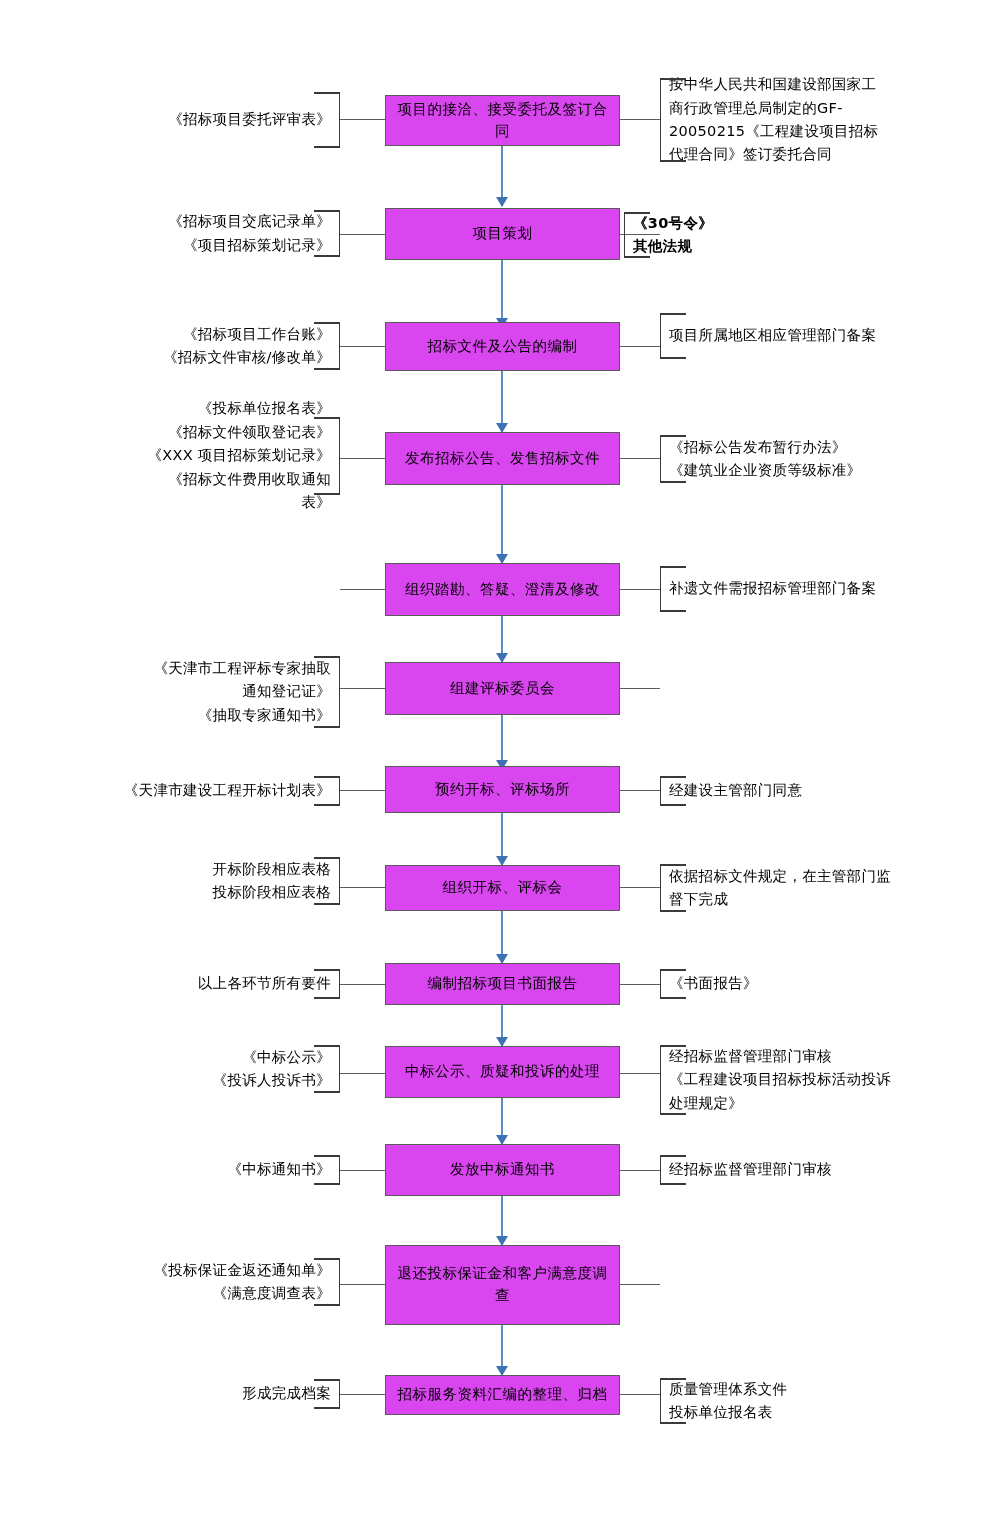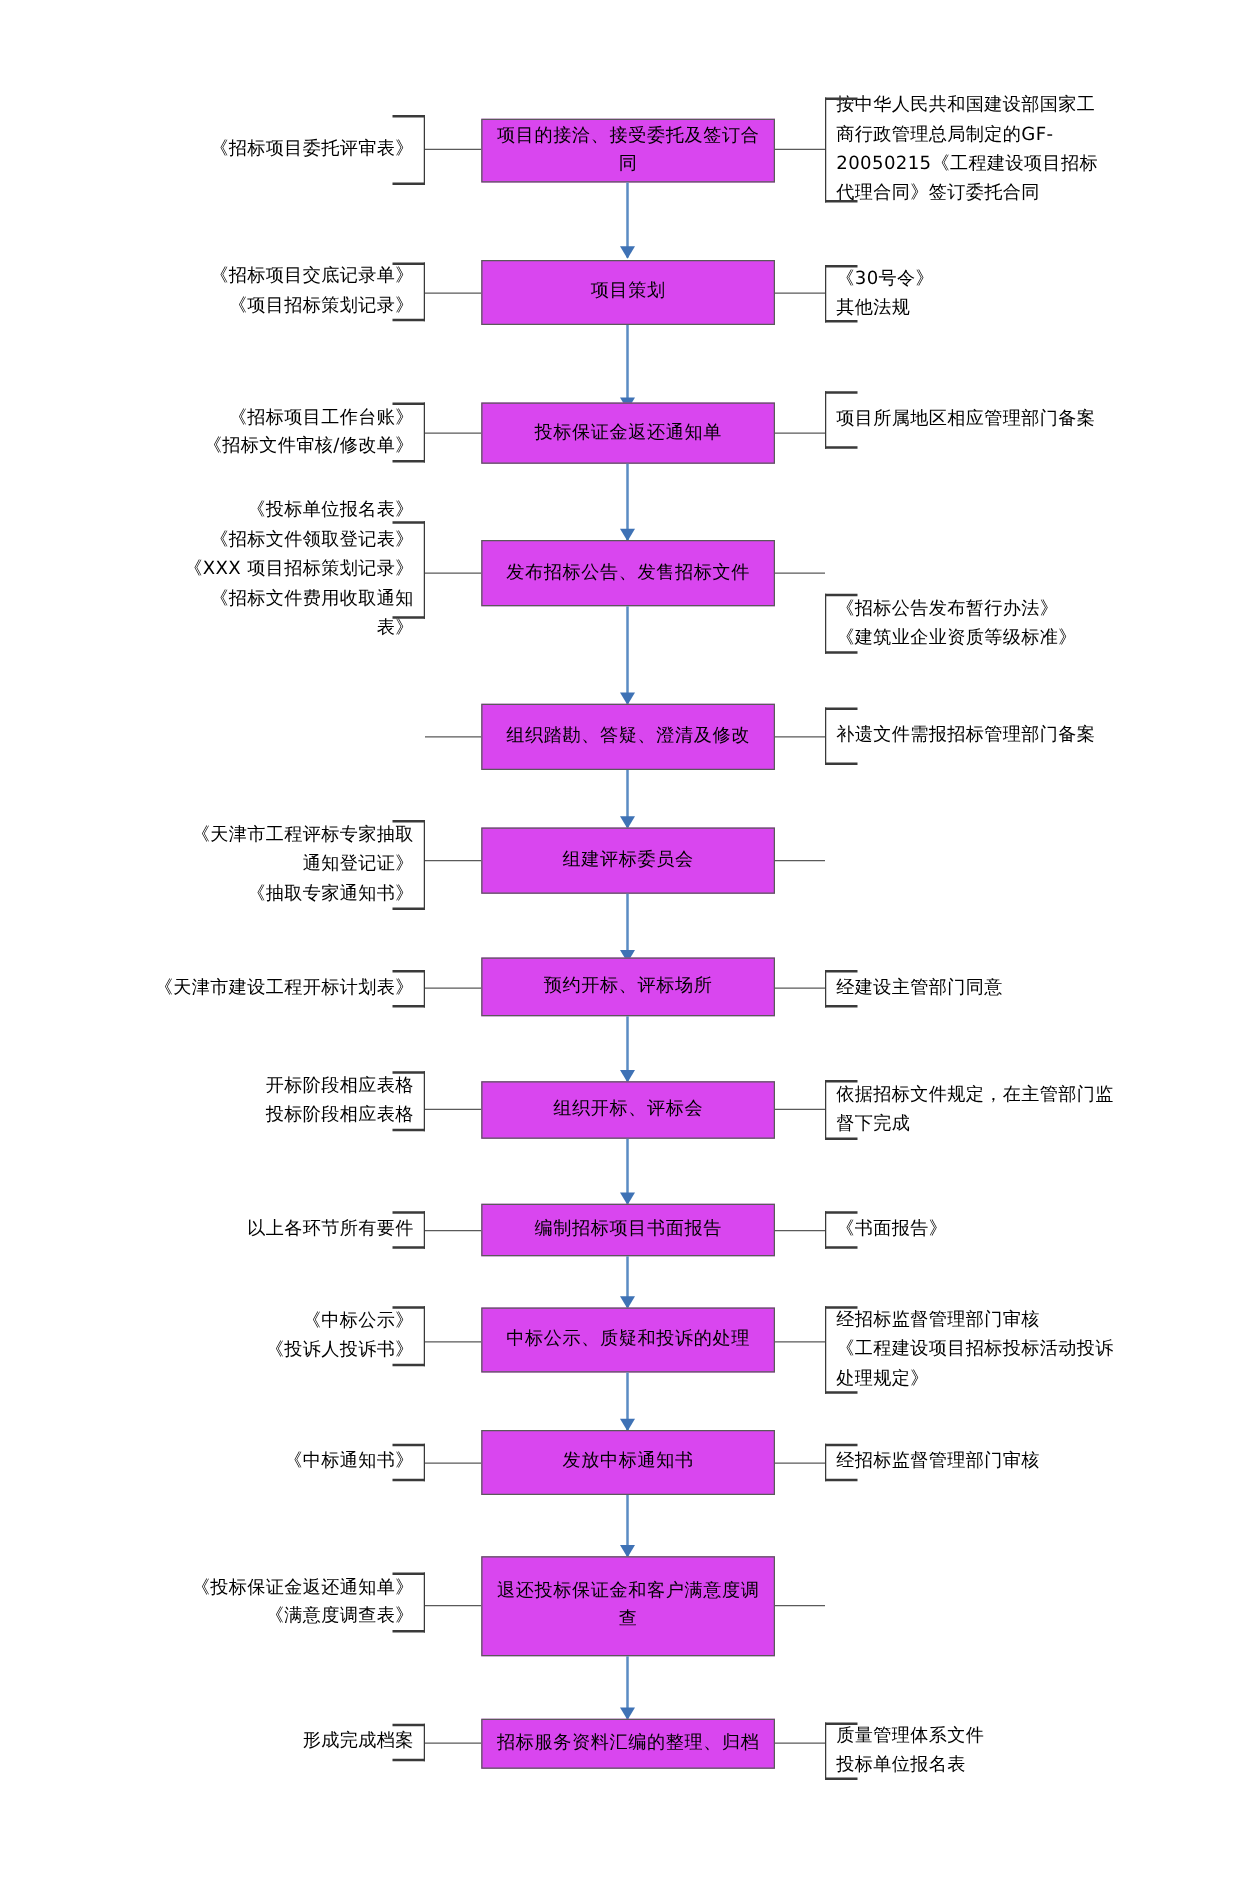--- a/index.html
+++ b/index.html
@@ -123,44 +123,44 @@
   <div class="ann right" style="left:660px;top:78px;width:230px;height:84px;">按中华人民共和国建设部国家工商行政管理总局制定的GF-20050215《工程建设项目招标代理合同》签订委托合同</div>
   <div class="conn" style="top:146px;height:60px;"></div>
 
   <div class="ann left" style="left:150px;top:210px;width:190px;height:47px;">《招标项目交底记录单》
 《项目招标策划记录》</div>
   <div class="stub" style="left:340px;top:234px;width:45px;"></div>
   <div class="node" style="top:208px;height:52px;">
     <span>项目策划</span>
   </div>
   <div class="stub" style="left:620px;top:234px;width:40px;"></div>
-  <div class="ann right" style="left:660px;top:212px;width:230px;height:46px;">《30号令》
+  <div class="ann right" style="left:624px;top:212px;width:230px;height:46px;font-weight:bold;">《30号令》
 其他法规</div>
   <div class="conn" style="top:260px;height:67px;"></div>
 
   <div class="ann left" style="left:140px;top:322px;width:200px;height:48px;">《招标项目工作台账》
 《招标文件审核/修改单》</div>
   <div class="stub" style="left:340px;top:346px;width:45px;"></div>
   <div class="node" style="top:322px;height:49px;">
-    <span>投标保证金返还通知单</span>
+    <span>招标文件及公告的编制</span>
   </div>
   <div class="stub" style="left:620px;top:346px;width:40px;"></div>
   <div class="ann right" style="left:660px;top:313px;width:230px;height:46px;">项目所属地区相应管理部门备案</div>
   <div class="conn" style="top:371px;height:61px;"></div>
 
   <div class="ann left" style="left:145px;top:417px;width:195px;height:78px;">《投标单位报名表》
 《招标文件领取登记表》
 《XXX 项目招标策划记录》
 《招标文件费用收取通知表》</div>
   <div class="stub" style="left:340px;top:458px;width:45px;"></div>
   <div class="node" style="top:432px;height:53px;">
     <span>发布招标公告、发售招标文件</span>
   </div>
   <div class="stub" style="left:620px;top:458px;width:40px;"></div>
-  <div class="ann right" style="left:660px;top:435px;width:235px;height:48px;margin-top:40px;">《招标公告发布暂行办法》
+  <div class="ann right" style="left:660px;top:435px;width:235px;height:48px;">《招标公告发布暂行办法》
 《建筑业企业资质等级标准》</div>
   <div class="conn" style="top:485px;height:78px;"></div>
 
   <div class="stub" style="left:340px;top:589px;width:45px;"></div>
   <div class="node" style="top:563px;height:53px;">
     <span>组织踏勘、答疑、澄清及修改</span>
   </div>
   <div class="stub" style="left:620px;top:589px;width:40px;"></div>
   <div class="ann right" style="left:660px;top:566px;width:230px;height:46px;">补遗文件需报招标管理部门备案</div>
   <div class="conn" style="top:616px;height:46px;"></div>

